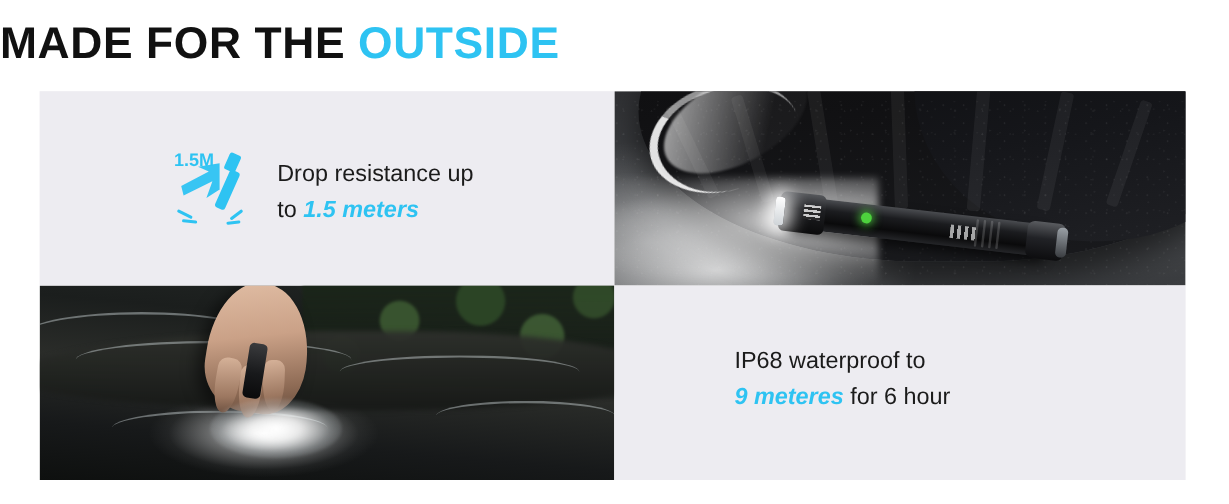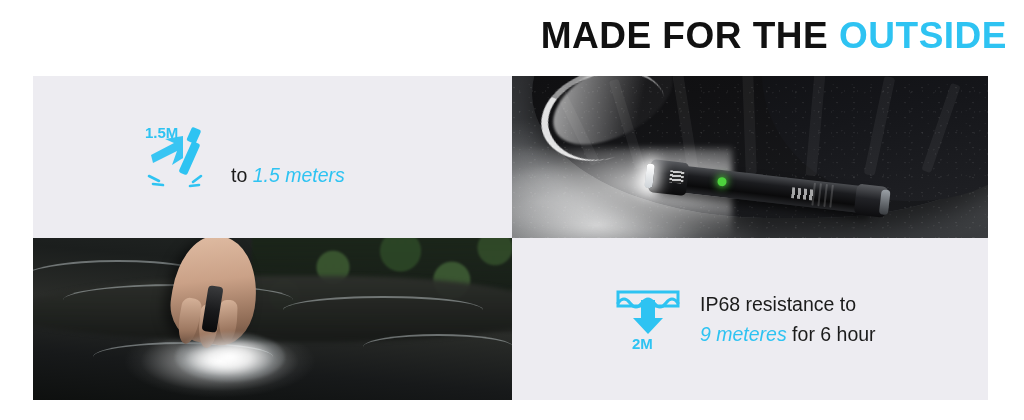--- a/index.html
+++ b/index.html
@@ -11,24 +11,24 @@
     width: 1024px;
     height: 420px;
     overflow: hidden;
     font-family: "Liberation Sans", sans-serif;
     position: relative;
   }
 
   
   .page-title {
     position: absolute;
-    left: 16px;
+    left: 0;
     top: 14px;
     width: 991px;
-    text-align: right;
+    text-align: left;
     font-size: 37px;
     font-weight: bold;
     letter-spacing: 0.5px;
     color: #111111;
     line-height: 44px;
     white-space: nowrap;
   }
   .page-title .accent { color: #2ec3f2; }
 
   
@@ -59,21 +59,21 @@
     position: relative;
   }
   .feature-text {
     font-size: 19.5px;
     color: #1b1b1b;
     line-height: 30px;
     white-space: nowrap;
   }
   .feature-text .hl {
     color: #2ec3f2;
-    font-weight: normal;
+    font-weight: bold;
     font-style: italic;
   }
 
   
   #drop-feature  { left: 110px; top: 48px; align-items: flex-end; }
   #water-feature { left: 100px; top: 48px; }
 
   
   .photo { position: absolute; inset: 0; }
 
@@ -314,20 +314,21 @@
             <line x1="6" y1="52" x2="16" y2="57"></line>
             <line x1="10" y1="60" x2="20" y2="61"></line>
             <line x1="58" y1="52" x2="50" y2="58"></line>
             <line x1="56" y1="61" x2="47" y2="62"></line>
           </g>
 
           <text x="2" y="14" font-family="Liberation Sans, sans-serif" font-size="15" font-weight="bold" fill="#2ec3f2">1.5M</text>
         </svg>
       </div>
       <div class="feature-text">
+        <div>Drop resistance up</div>
         <div><span>to </span><span class="hl">1.5 meters</span><span></span></div>
       </div>
     </div>
   </div>
 
   <div class="cell">
     <div class="photo tire-photo">
       <div class="tire-body"></div>
       <div class="tire-body2"></div>
       <div class="tread" style="left:60px;top:8px;width:10px;height:84px;transform:rotate(-26deg);"></div>
@@ -371,32 +372,20 @@
       <div class="finger" style="left:146px;top:60px;width:20px;height:46px;transform:rotate(10deg);"></div>
       <div class="finger" style="left:166px;top:66px;width:19px;height:44px;transform:rotate(6deg);"></div>
       <div class="finger" style="left:186px;top:62px;width:18px;height:42px;transform:rotate(2deg);"></div>
       <div class="torch-in-water"></div>
       <div class="water-glow"></div>
     </div>
   </div>
 
   <div class="cell flat">
     <div class="feature" id="water-feature">
-      <div class="feature-icon">
-        <svg class="icon-svg" viewBox="0 0 72 66">
-
-          <path d="M6 6 L66 6 L66 20 L6 20 Z" fill="none" stroke="#2ec3f2" stroke-width="3"></path>
-
-          <path d="M6 17 q6 -8 12 0 t12 0 t12 0 t12 0 t12 0" fill="none" stroke="#2ec3f2" stroke-width="3" stroke-linecap="round"></path>
-
-          <path d="M29 14 L43 14 L43 32 L51 32 L36 48 L21 32 L29 32 Z" fill="#2ec3f2"></path>
-
-          <text x="20" y="63" font-family="Liberation Sans, sans-serif" font-size="15" font-weight="bold" fill="#2ec3f2">2M</text>
-        </svg>
-      </div>
       <div class="feature-text">
-        <div>IP68 resistance to</div>
+        <div>IP68 waterproof to</div>
         <div><span></span><span class="hl">9 meteres</span><span> for 6 hour</span></div>
       </div>
     </div>
   </div>
 
 </div>
 
 </body></html>

